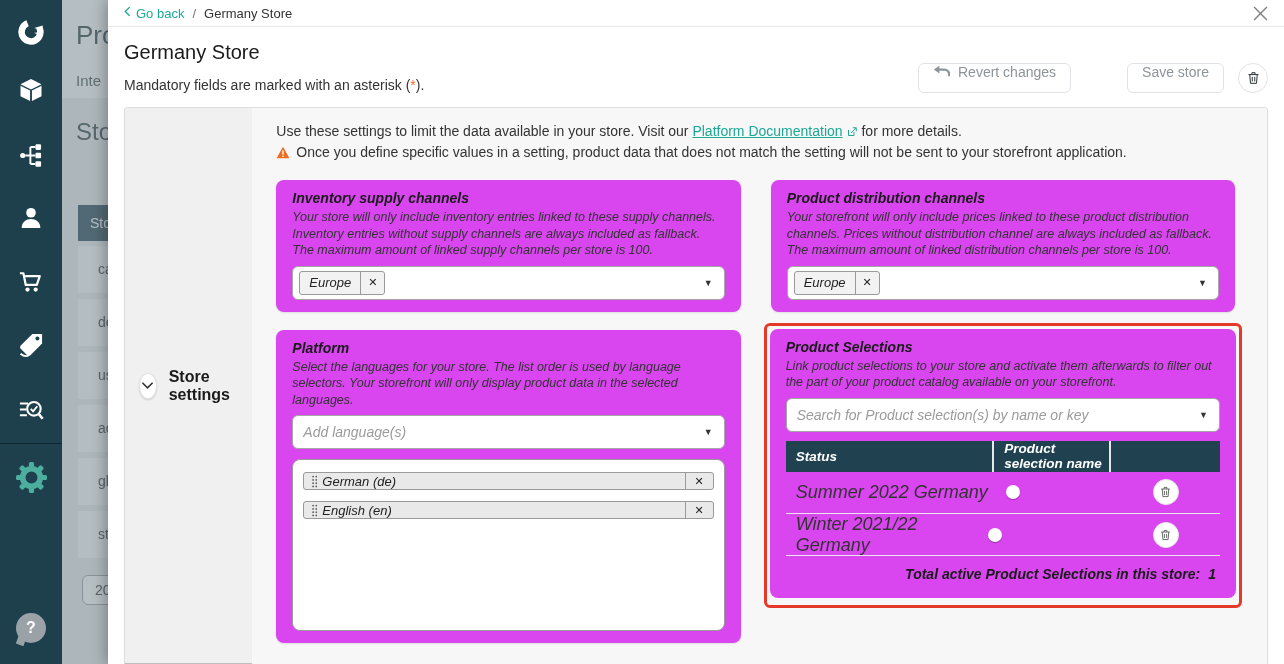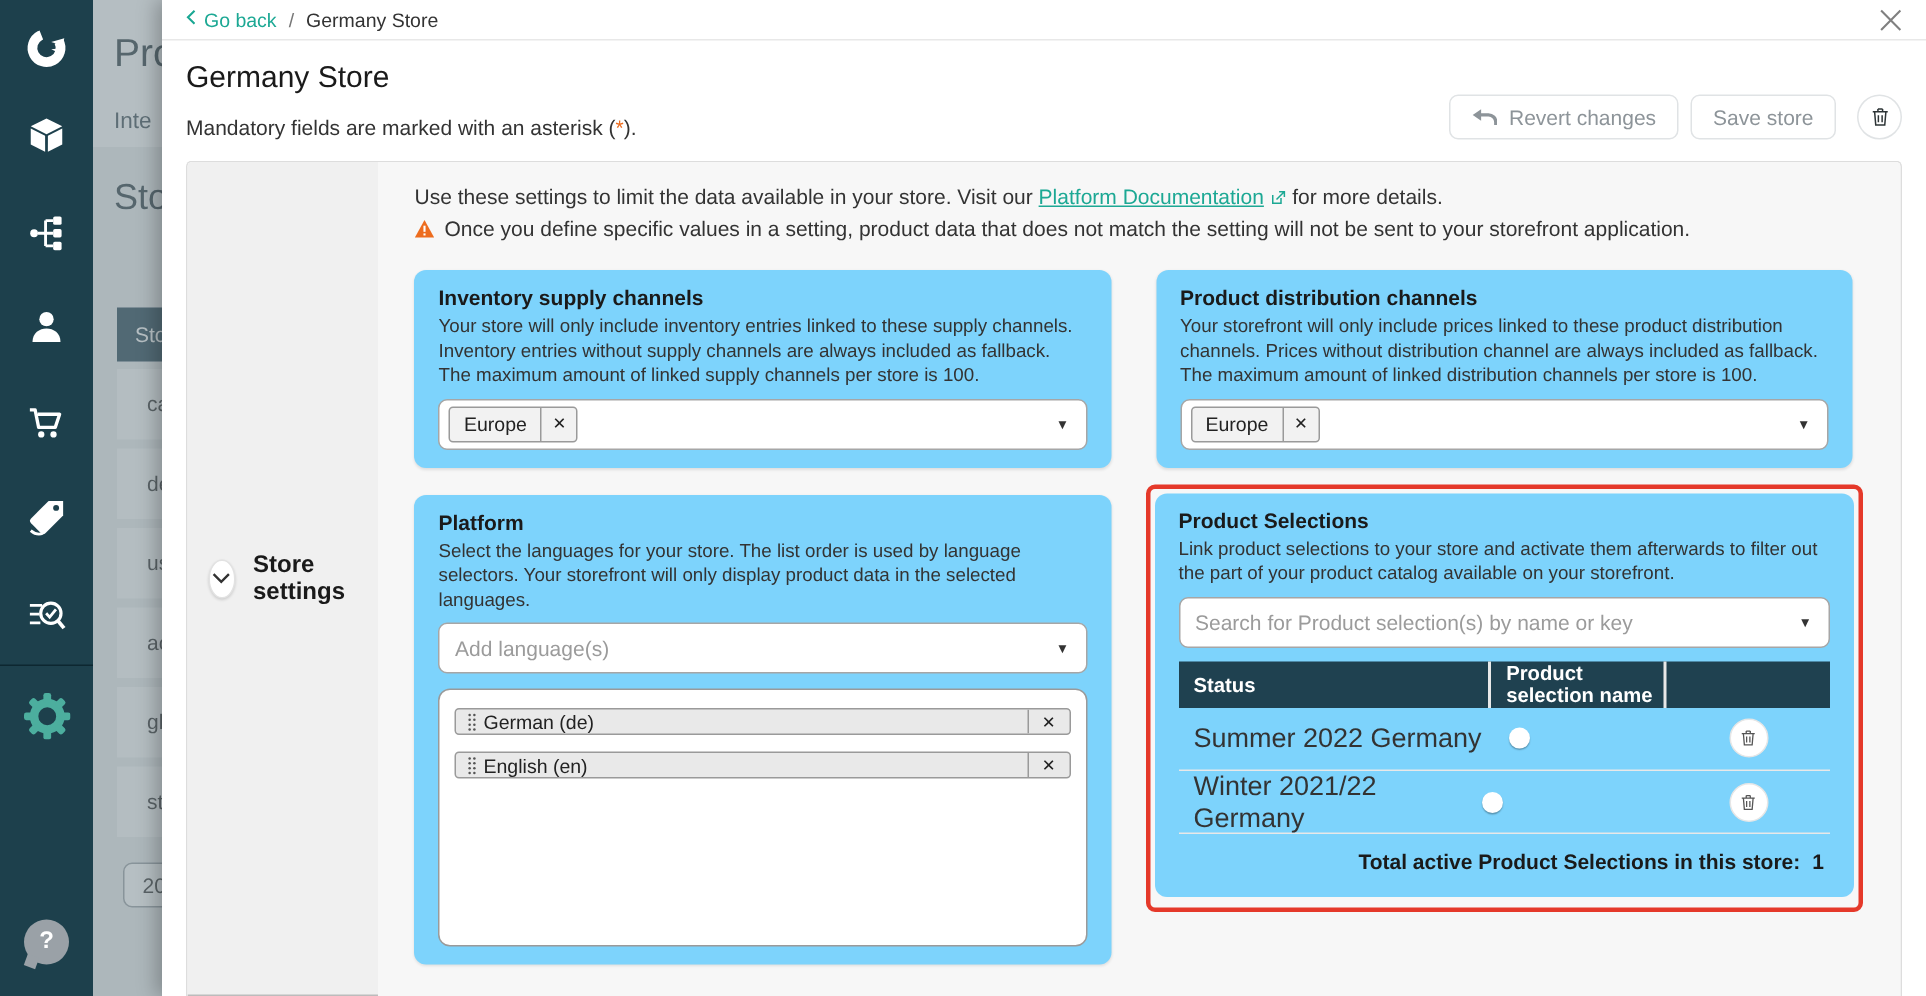--- a/index.html
+++ b/index.html
@@ -41,21 +41,21 @@
   .crumb-cur { color:#333; }
   .topbar-close { margin-left:auto; cursor:pointer; display:flex; align-items:center; }
 
   .mod-head { flex:0 0 auto; display:flex; align-items:flex-end; padding:14px 16px 12px 16px; }
   .mod-head-left { flex:1; }
   .page-title { font-size:20px; color:#1a1a1a; font-weight:500; }
   .mandatory { font-size:14px; color:#333; margin-top:13px; }
   .mandatory .ast { color:#ed6c1e; }
   .mod-actions { display:flex; align-items:center; gap:8px; }
   .btn { height:30px; border:1px solid #e0e3e5; border-radius:6px; background:#fff; color:#8d9499;
-    font-size:14px; padding:0 14px; display:flex; align-items:center; gap:8px; font-family:inherit; }
+    font-size:14px; padding:0 14px; display:flex; gap:8px; font-family:inherit;margin-left:48px; }
   .btn-round { width:30px; height:30px; border:1px solid #e0e3e5; border-radius:50%; background:#fff;
     display:flex; align-items:center; justify-content:center; color:#2d3436; margin-left:6px; }
 
   
   .section { flex:1; margin:2px 16px 0 16px; border:1px solid #ddd; border-bottom:none;
     border-radius:4px 4px 0 0; overflow:hidden; display:flex; flex-direction:row; }
   .sec-head { flex:0 0 48px; background:#f0f0f0; border-bottom:1px solid #bcbcbc;
     display:flex; align-items:center; gap:12px; padding:0 14px; }
   .chev-circle { width:26px; height:26px; border-radius:50%; background:#fff; border:1px solid #e2e2e2;
     box-shadow:0 1px 2px rgba(0,0,0,.15); display:flex; align-items:center; justify-content:center; }
@@ -63,21 +63,21 @@
   .sec-body { flex:1; background:#f7f7f7; padding:14px 32px 0 24px; overflow:hidden; }
 
   .intro { font-size:14px; color:#333; line-height:19px; }
   .intro a { color:#1ca894; }
   .ext-ico { display:inline-block; vertical-align:-2px; margin-left:3px; }
   .warn-row { display:flex; align-items:flex-start; gap:6px; font-size:14px; color:#333; line-height:19px; }
   .warn-ico { flex:0 0 auto; margin-top:2px; }
 
   .grid { margin-top:16px; display:grid; grid-template-columns:1fr 1fr; column-gap:30px; row-gap:18px;
     align-items:start; }
-  .card { background:#7dd3fc; border-radius:8px; box-shadow:0 1px 2px rgba(0,0,0,.1); padding:10px 16px 12px 16px; }
+  .card { background:#d946ef; border-radius:8px; box-shadow:0 1px 2px rgba(0,0,0,.1); padding:10px 16px 12px 16px;font-style:italic; }
   .card-title { font-size:14px; font-weight:bold; color:#1a1a1a; margin-bottom:3px; }
   .card-desc { font-size:12.5px; color:#333; line-height:16.5px; }
 
   .select { margin-top:7px; height:34px; background:#fff; border:1px solid #a6a6a6; border-radius:6px;
     display:flex; align-items:center; padding:0 28px 0 6px; position:relative; }
   .select .caret { position:absolute; right:11px; top:50%; transform:translateY(-50%);
     font-size:9px; color:#333; }
   .placeholder { color:#9b9b9b; font-size:14px; padding-left:4px; }
   .tag { display:inline-flex; align-items:stretch; border:1px solid #9a9a9a; border-radius:3px;
     overflow:hidden; background:#f2f2f2; height:24px; }

